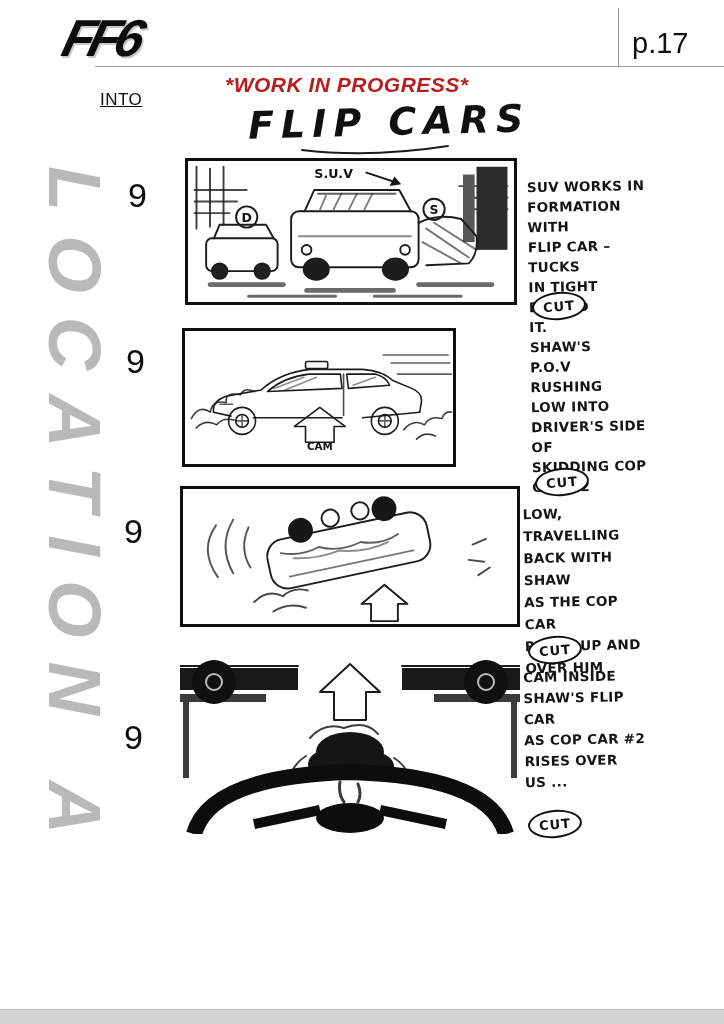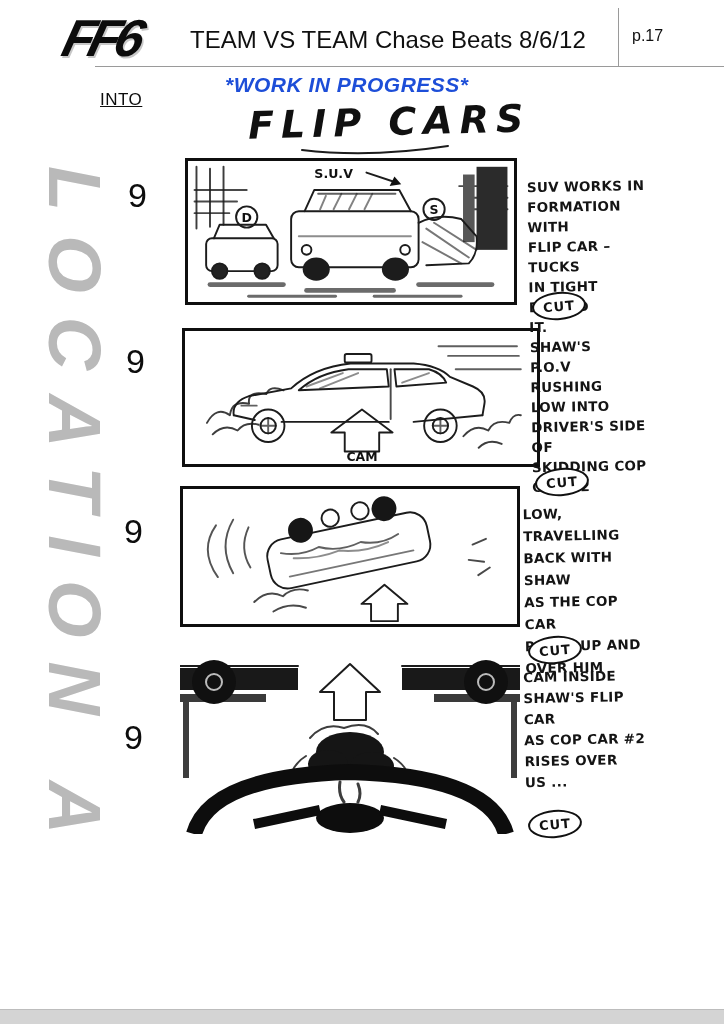--- a/index.html
+++ b/index.html
@@ -9,26 +9,26 @@
   }
 
   
   .logo {
     position:absolute; left:64px; top:8px;
     font-size:52px; font-weight:bold; font-style:italic;
     letter-spacing:-6px; transform:skewX(-14deg);
     color:#0c0c0c; text-shadow:2px 2px 0 rgba(0,0,0,0.22);
   }
   .header-title { position:absolute; left:190px; top:26px; font-size:24px; color:#101010; }
-  .page-number  { position:absolute; left:632px; top:27px; font-size:16px; color:#101010; }
+  .page-number  { position:absolute; left:632px; top:27px; font-size:29px; color:#101010; }
   .header-rule  { position:absolute; left:95px; top:66px; width:629px; height:1px; background:#9a9a9a; }
   .header-vrule { position:absolute; left:618px; top:8px; width:1px; height:58px; background:#9a9a9a; }
   .wip {
     position:absolute; left:225px; top:73px; font-size:21px;
-    font-weight:bold; font-style:italic; color:#1d4ed8; letter-spacing:0.5px;
+    font-weight:bold; font-style:italic; color:#b91c1c; letter-spacing:0.5px;
   }
   .beat {
     position:absolute; left:100px; top:90px; font-size:17px;
     text-decoration:underline; letter-spacing:0.5px; color:#0d0d0d;
   }
   .board-title {
     position:absolute; left:248px; top:100px; font-size:38px;
     font-style:italic; font-weight:bold; letter-spacing:7px;
     transform:rotate(-1.5deg); color:#101010;
     font-family:"DejaVu Sans", sans-serif;
@@ -39,21 +39,21 @@
   .location-vertical {
     position:absolute; left:112px; top:166px; width:800px; height:76px;
     transform-origin:0 0; transform:rotate(90deg);
     font-size:74px; line-height:76px; font-weight:bold; font-style:italic;
     letter-spacing:24px; color:#b9b9b9; white-space:nowrap;
   }
 
   
   .panel { position:absolute; border:3px solid #0f0f0f; background:#fff; box-sizing:border-box; }
   #panel1 { left:185px; top:158px; width:332px; height:147px; }
-  #panel2 { left:182px; top:328px; width:358px; height:139px; }
+  #panel2 { left:182px; top:328px; width:274px; height:139px; }
   #panel3 { left:180px; top:486px; width:340px; height:141px; }
   #panel4 { left:180px; top:658px; width:340px; height:176px; border:none; }
   .panel svg { display:block; width:100%; height:100%; }
 
   .panel-number { position:absolute; font-size:34px; color:#0d0d0d; }
   #num1 { left:128px; top:176px; }
   #num2 { left:126px; top:342px; }
   #num3 { left:124px; top:512px; }
   #num4 { left:124px; top:718px; }
 
@@ -87,21 +87,20 @@
     position:absolute; left:0; bottom:0; width:724px; height:14px;
     background:#d4d4d4; border-top:1px solid #bdbdbd;
   }
 </style>
 </head>
 <body>
 
 <div class="page">
 
   <div class="logo">FF6</div>
-  <div class="header-title">TEAM VS TEAM Chase Beats 8/6/12</div>
   <div class="page-number">p.17</div>
   <div class="header-rule"></div>
   <div class="header-vrule"></div>
   <div class="wip">*WORK IN PROGRESS*</div>
   <div class="beat">INTO</div>
   <div class="board-title">FLIP CARS</div>
   <svg class="title-flourish" width="150" height="16" viewBox="0 0 150 16">
     <path d="M2 8 Q70 16 148 4" class="sk" stroke-width="2.5"></path>
   </svg>
 

